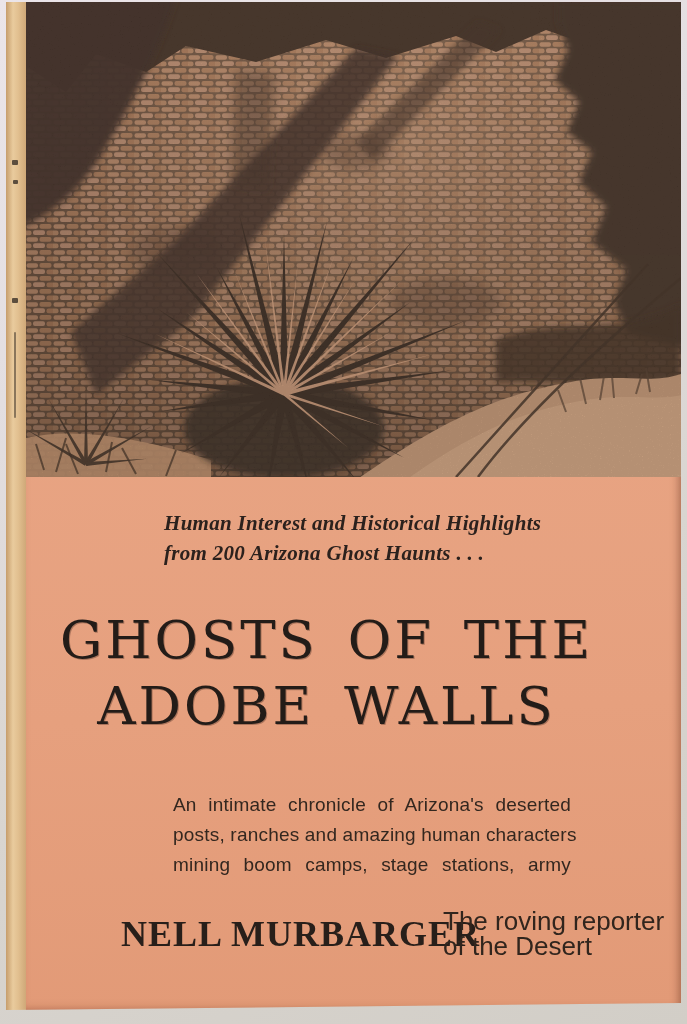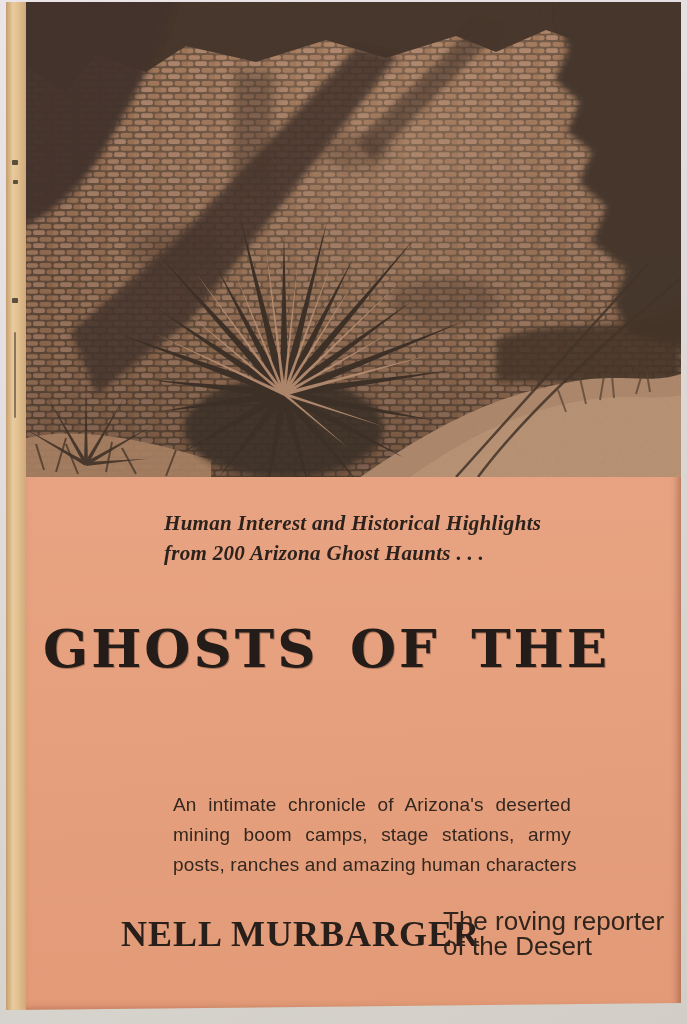--- a/index.html
+++ b/index.html
@@ -34,22 +34,22 @@
   .text-area{position:absolute;left:0;top:475px;right:0;bottom:0;}
 
   .tagline{
     position:absolute;left:138px;top:31px;
     font-family:"Liberation Serif",serif;font-style:italic;font-weight:bold;
     font-size:21px;line-height:30px;color:#2b211d;letter-spacing:.3px;
   }
   .tagline span{display:block;}
 
   .title{
-    position:absolute;left:0;right:54px;top:130px;margin:8px;
-    text-align:center;font-family:"DejaVu Serif",serif;font-weight:bold;
+    position:absolute;left:0;right:54px;top:130px;margin:0;
+    text-align:center;font-family:"DejaVu Serif",serif;font-weight:normal;
     font-size:53px;line-height:66px;color:#231c18;
     letter-spacing:3px;word-spacing:10px;
     text-shadow:1px 1px 0 rgba(60,35,25,.35);
   }
   .title span{display:block;}
 
   .description{
     position:absolute;left:135px;top:301px;width:398px;margin:12px;
     font-size:19px;line-height:30px;color:#33271f;letter-spacing:.2px;
   }
@@ -221,26 +221,27 @@
 
       <div class="text-area">
 
         <div class="tagline">
           <span>Human Interest and Historical Highlights</span>
           <span>from 200 Arizona Ghost Haunts . . .</span>
         </div>
 
         <h1 class="title">
           <span>GHOSTS OF THE</span>
+          <span>ADOBE WALLS</span>
         </h1>
 
         <p class="description">
           <span class="jline">An intimate chronicle of Arizona's deserted</span>
+          <span class="jline">posts, ranches and amazing human characters</span>
           <span class="jline">mining boom camps, stage stations, army</span>
-          <span class="jline">posts, ranches and amazing human characters</span>
         </p>
 
         <div class="author">NELL MURBARGER</div>
 
         <div class="reporter">
           <span>The roving reporter</span>
           <span>of the Desert</span>
         </div>
 
       </div>

